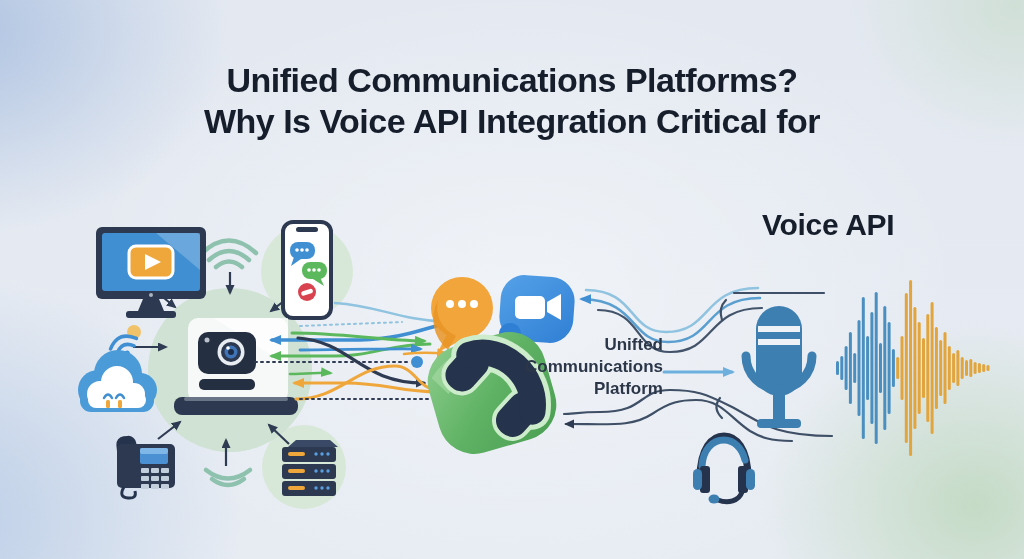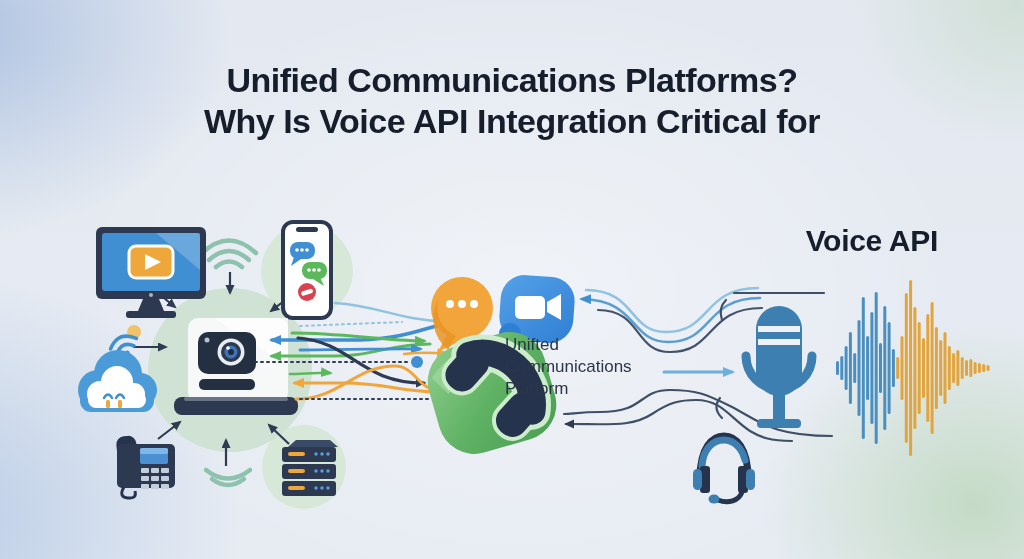--- a/index.html
+++ b/index.html
@@ -7,23 +7,23 @@
     background:
       radial-gradient(420px 320px at -40px 30px, rgba(140,170,215,.60), transparent 65%),
       radial-gradient(480px 380px at -70px 520px, rgba(148,178,220,.55), transparent 65%),
       radial-gradient(260px 220px at 1015px 5px, rgba(188,214,188,.50), transparent 65%),
       radial-gradient(330px 280px at 975px 505px, rgba(168,205,160,.55), transparent 65%),
       radial-gradient(620px 420px at 520px 290px, rgba(255,255,255,.40), transparent 72%),
       linear-gradient(#e4e9f1, #e7ecf3);}
   .abs{position:absolute;}
   .title{left:0;top:60px;width:100%;text-align:center;color:#161e2c;font-weight:700;
     font-size:34px;line-height:1.22;letter-spacing:-0.5px;}
-  .platform-label{left:505px;top:334px;width:158px;text-align:left;color:#2b3648;
-    font-size:17px;line-height:1.28;font-weight:400;}
-  .voiceapi-label{left:762px;top:224px;width:176px;text-align:right;color:#161e2c;
+  .platform-label{left:505px;top:334px;width:158px;text-align:right;color:#2b3648;
+    font-size:17px;line-height:1.28;font-weight:700;}
+  .voiceapi-label{left:762px;top:208px;width:176px;text-align:left;color:#161e2c;
     font-size:30px;font-weight:700;letter-spacing:-0.3px;}
   svg{position:absolute;left:0;top:0;}
 </style>
 </head>
 <body>
 
 <div id="canvas">
 
   <svg width="1024" height="559" viewBox="0 0 1024 559">
     <defs>

